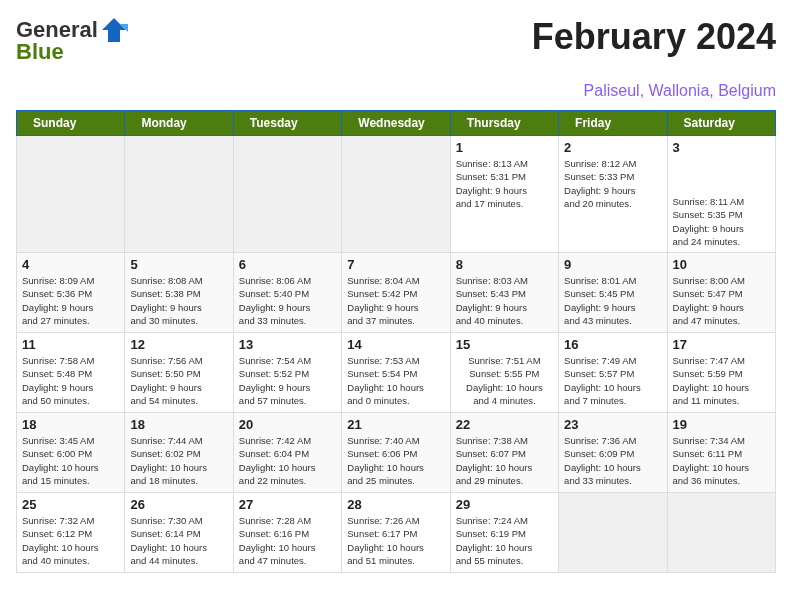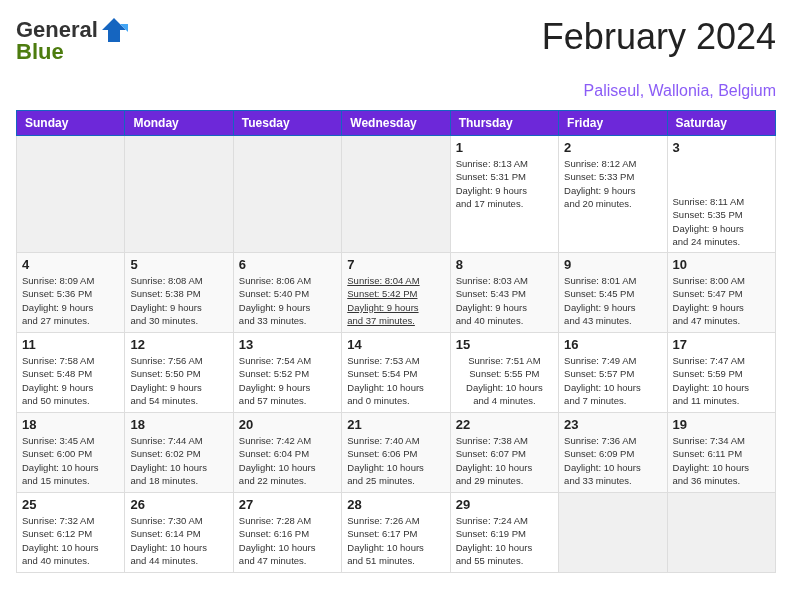--- a/index.html
+++ b/index.html
@@ -30,38 +30,38 @@
     .logo-icon {
       width: 28px;
       height: 28px;
       margin-left: 2px;
     }
     .title-area {
       text-align: right;
     }
     .month-title {
       font-size: 36px;
-      font-weight: normal;
+      font-weight: bold;
       color: #222;
     }
     .location-title {
       font-size: 16px;
       color: #8b5cf6;
       margin-top: 24px;
     }
     table {
       width: 100%;
       border-collapse: collapse;
       table-layout: fixed;
     }
     th {
-      background-color: #6d28d9;
+      background-color: #4d7c0f;
       color: #fff;
       font-size: 12px;
-      padding: 5px 8px;
+      padding: 5px 16px;
       text-align: left;
       border: 1px solid #1565C0;
     }
     td {
       border: 1px solid #ddd;
       vertical-align: top;
       padding: 4px 5px;
       font-size: 10px;
       color: #333;
       min-height: 80px;
@@ -168,21 +168,21 @@
         </td>
         <td>
           <span class="day-number">6</span>
           <div class="cell-info" style="white-space: pre-line;">Sunrise: 8:06 AM
 Sunset: 5:40 PM
 Daylight: 9 hours
 and 33 minutes.</div>
         </td>
         <td>
           <span class="day-number">7</span>
-          <div class="cell-info" style="white-space: pre-line; text-decoration: underline;">Sunrise: 8:04 AM
+          <div class="cell-info" style="white-space: pre-line;">Sunrise: 8:04 AM
 Sunset: 5:42 PM
 Daylight: 9 hours
 and 37 minutes.</div>
         </td>
         <td>
           <span class="day-number">8</span>
           <div class="cell-info" style="white-space: pre-line;">Sunrise: 8:03 AM
 Sunset: 5:43 PM
 Daylight: 9 hours
 and 40 minutes.</div>

